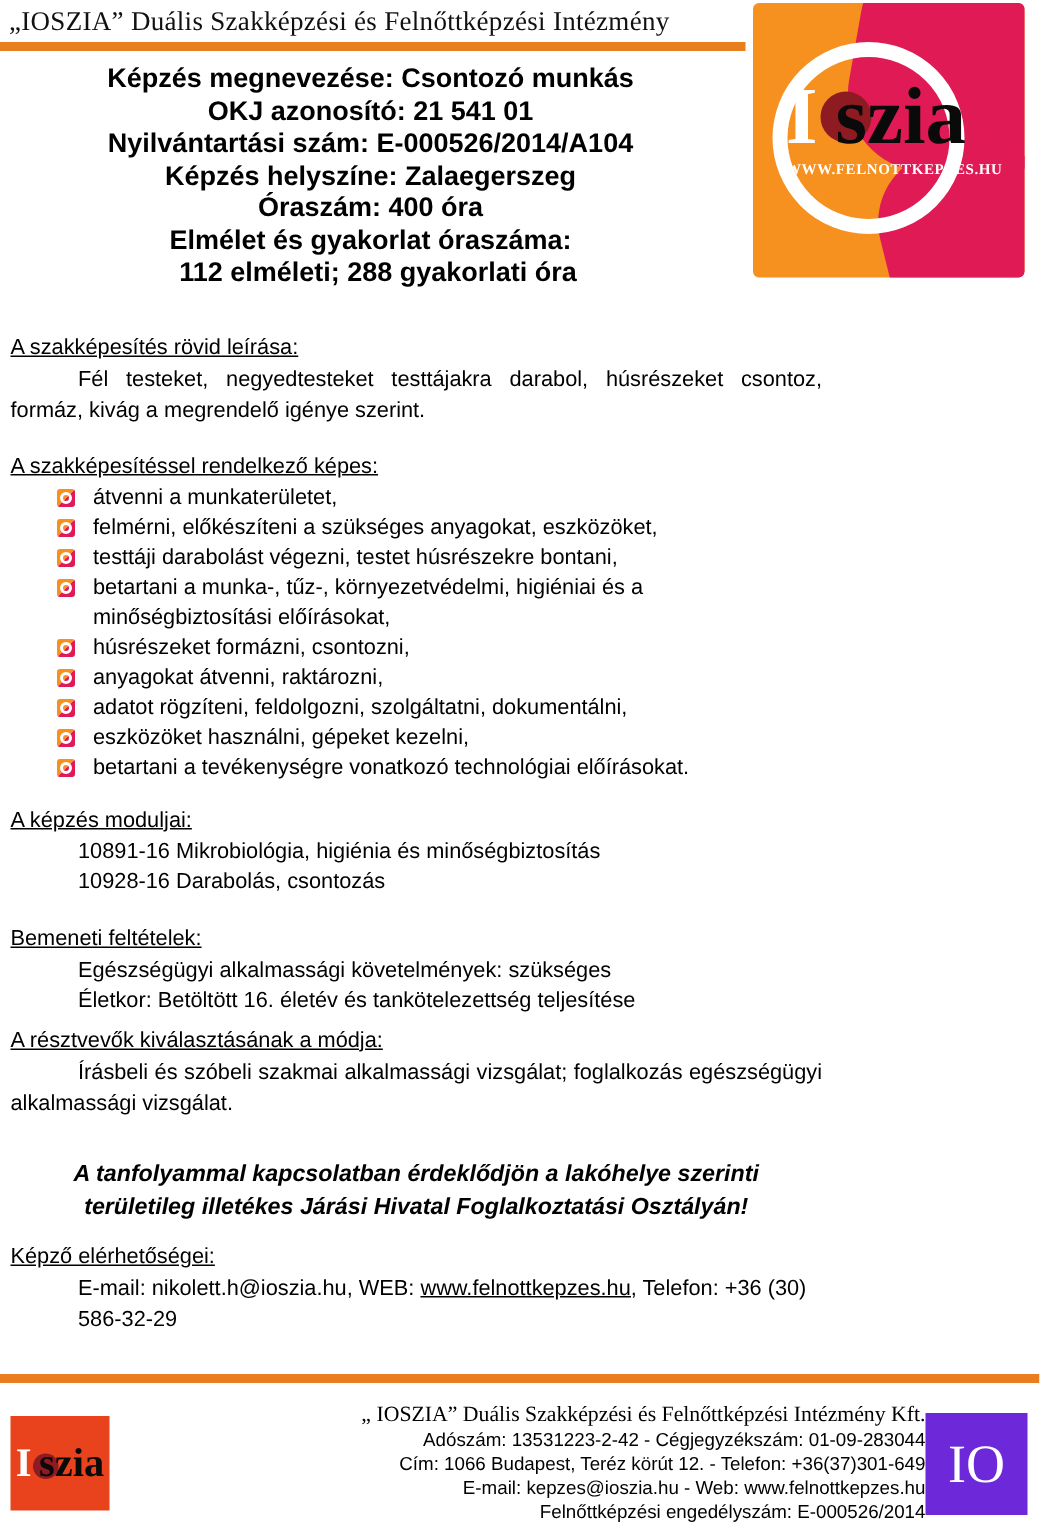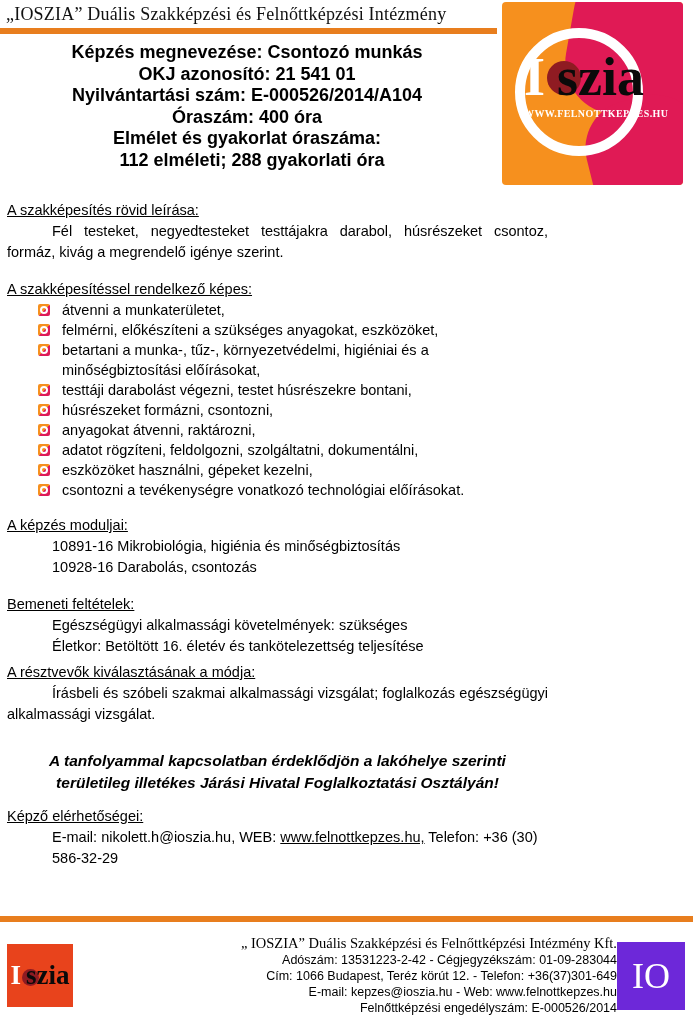--- a/index.html
+++ b/index.html
@@ -141,20 +141,21 @@
       <span class="lt-o"></span>
       <span class="lt-szia">szia</span>
     </div>
     <div class="logo-url">WWW.FELNOTTKEPZES.HU</div>
   </div>
 
   <div class="info-block">
     <div class="info-line">Képzés megnevezése: Csontozó munkás</div>
     <div class="info-line">OKJ azonosító: 21 541 01</div>
     <div class="info-line">Nyilvántartási szám: E-000526/2014/A104</div>
+    <div class="info-line">Képzés helyszíne: Zalaegerszeg</div>
     <div class="info-line">Óraszám: 400 óra</div>
     <div class="info-line">Elmélet és gyakorlat óraszáma:</div>
     <div class="info-line indented">112 elméleti; 288 gyakorlati óra</div>
   </div>
 
   <div class="content">
 
     <div class="sec-short">
       <div class="section-heading">A szakképesítés rövid leírása:</div>
       <div class="para">Fél testeket, negyedtesteket testtájakra darabol, húsrészeket csontoz, formáz, kivág a megrendelő igénye szerint.</div>
@@ -166,45 +167,45 @@
         <div class="cap-item">
             <span class="bullet-icon"></span>
             <span>átvenni a munkaterületet,</span>
           </div>
         <div class="cap-item">
             <span class="bullet-icon"></span>
             <span>felmérni, előkészíteni a szükséges anyagokat, eszközöket,</span>
           </div>
         <div class="cap-item">
             <span class="bullet-icon"></span>
+            <span>testtáji darabolást végezni, testet húsrészekre bontani,</span>
+          </div>
+        <div class="cap-item">
+            <span class="bullet-icon"></span>
             <span>betartani a munka-, tűz-, környezetvédelmi, higiéniai és a minőségbiztosítási előírásokat,</span>
           </div>
         <div class="cap-item">
             <span class="bullet-icon"></span>
-            <span>testtáji darabolást végezni, testet húsrészekre bontani,</span>
-          </div>
-        <div class="cap-item">
-            <span class="bullet-icon"></span>
             <span>húsrészeket formázni, csontozni,</span>
           </div>
         <div class="cap-item">
             <span class="bullet-icon"></span>
             <span>anyagokat átvenni, raktározni,</span>
           </div>
         <div class="cap-item">
             <span class="bullet-icon"></span>
             <span>adatot rögzíteni, feldolgozni, szolgáltatni, dokumentálni,</span>
           </div>
         <div class="cap-item">
             <span class="bullet-icon"></span>
             <span>eszközöket használni, gépeket kezelni,</span>
           </div>
         <div class="cap-item">
             <span class="bullet-icon"></span>
-            <span>csontozni a tevékenységre vonatkozó technológiai előírásokat.</span>
+            <span>betartani a tevékenységre vonatkozó technológiai előírásokat.</span>
           </div>
       </div>
     </div>
 
     <div class="sec-mod">
       <div class="section-heading">A képzés moduljai:</div>
       <div class="tab-line">10891-16 Mikrobiológia, higiénia és minőségbiztosítás</div>
       <div class="tab-line">10928-16 Darabolás, csontozás</div>
     </div>
 

